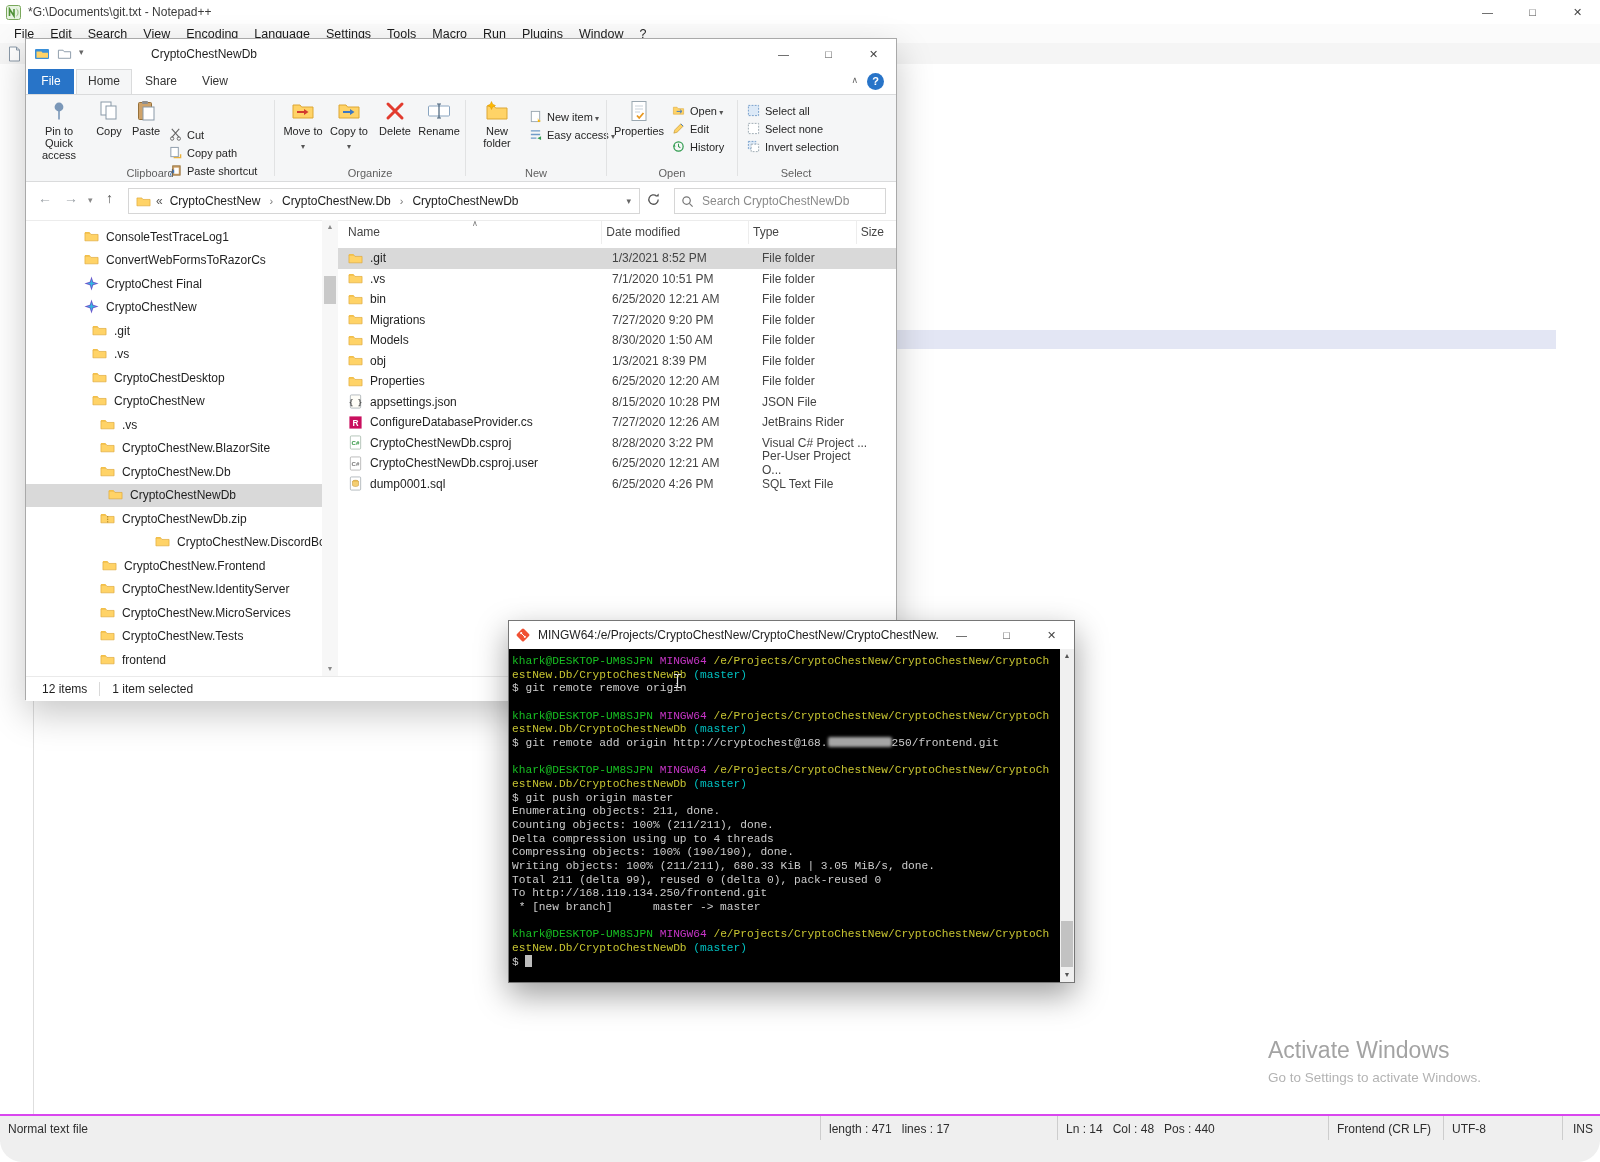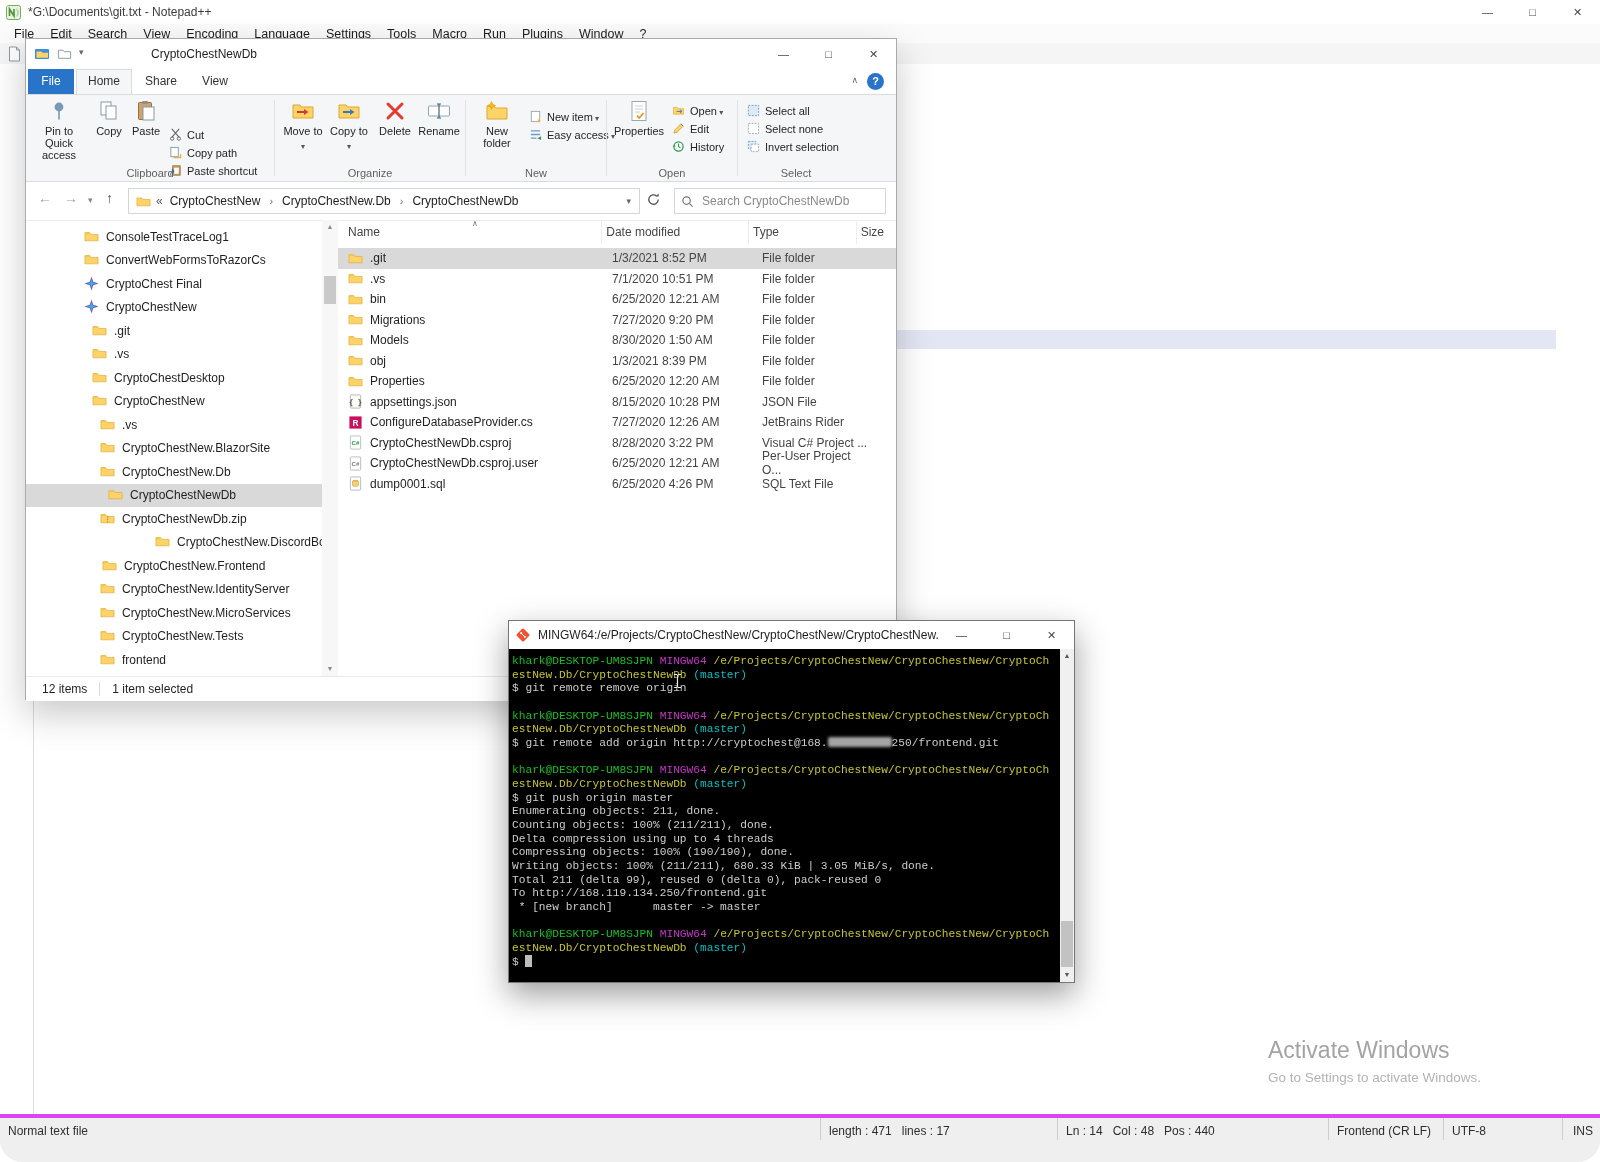--- a/index.html
+++ b/index.html
@@ -34,21 +34,21 @@
   .npp-controls{position:absolute;right:0;top:0;height:24px;display:flex;}
   .npp-menubar{position:absolute;left:0;top:24px;right:0;height:19px;background:#fbfbfb;
                display:flex;align-items:center;padding-left:6px;font-size:12.5px;color:#1c1c1c;}
   .npp-menu-item{padding:0 8px;}
   .npp-toolbar{position:absolute;left:0;top:43px;right:0;height:21px;background:#f5f5f5;
                display:flex;align-items:center;padding-left:7px;}
   .npp-doc{position:absolute;left:0;top:64px;right:0;height:1050px;background:#fff;}
   .npp-marginline{position:absolute;left:33px;top:0;bottom:0;width:1px;background:#dedede;}
   .npp-caretline{position:absolute;left:34px;top:266px;width:1522px;height:19px;background:#e3e6f4;}
   .npp-statusbar{position:absolute;left:0;top:1114px;right:0;height:26px;background:#efefef;
-                 border-top:4px solid #d946ef;display:flex;align-items:stretch;
+                 border-top:2px solid #d946ef;display:flex;align-items:stretch;
                  font-size:12px;color:#2e2e2e;white-space:pre;}
   .nstat{display:flex;align-items:center;padding-left:8px;border-left:1px solid #cdcdcd;overflow:hidden;}
   .nstat:first-child{border-left:none;}
   .ns1{flex:0 0 812px;} .ns2{flex:0 0 228px;} .ns3{flex:0 0 262px;}
   .ns4{flex:0 0 106px;} .ns5{flex:0 0 110px;} .ns6{flex:1;padding-left:10px;}
   .npp-bottompad{position:absolute;left:0;top:1140px;right:0;bottom:0;background:#efefef;}
 
   
   .exp{position:absolute;left:25px;top:38px;width:872px;height:662px;background:#fff;
        border:1px solid #a9a9a9;box-shadow:0 14px 34px rgba(0,0,0,.22);z-index:10;box-sizing:border-box;}

